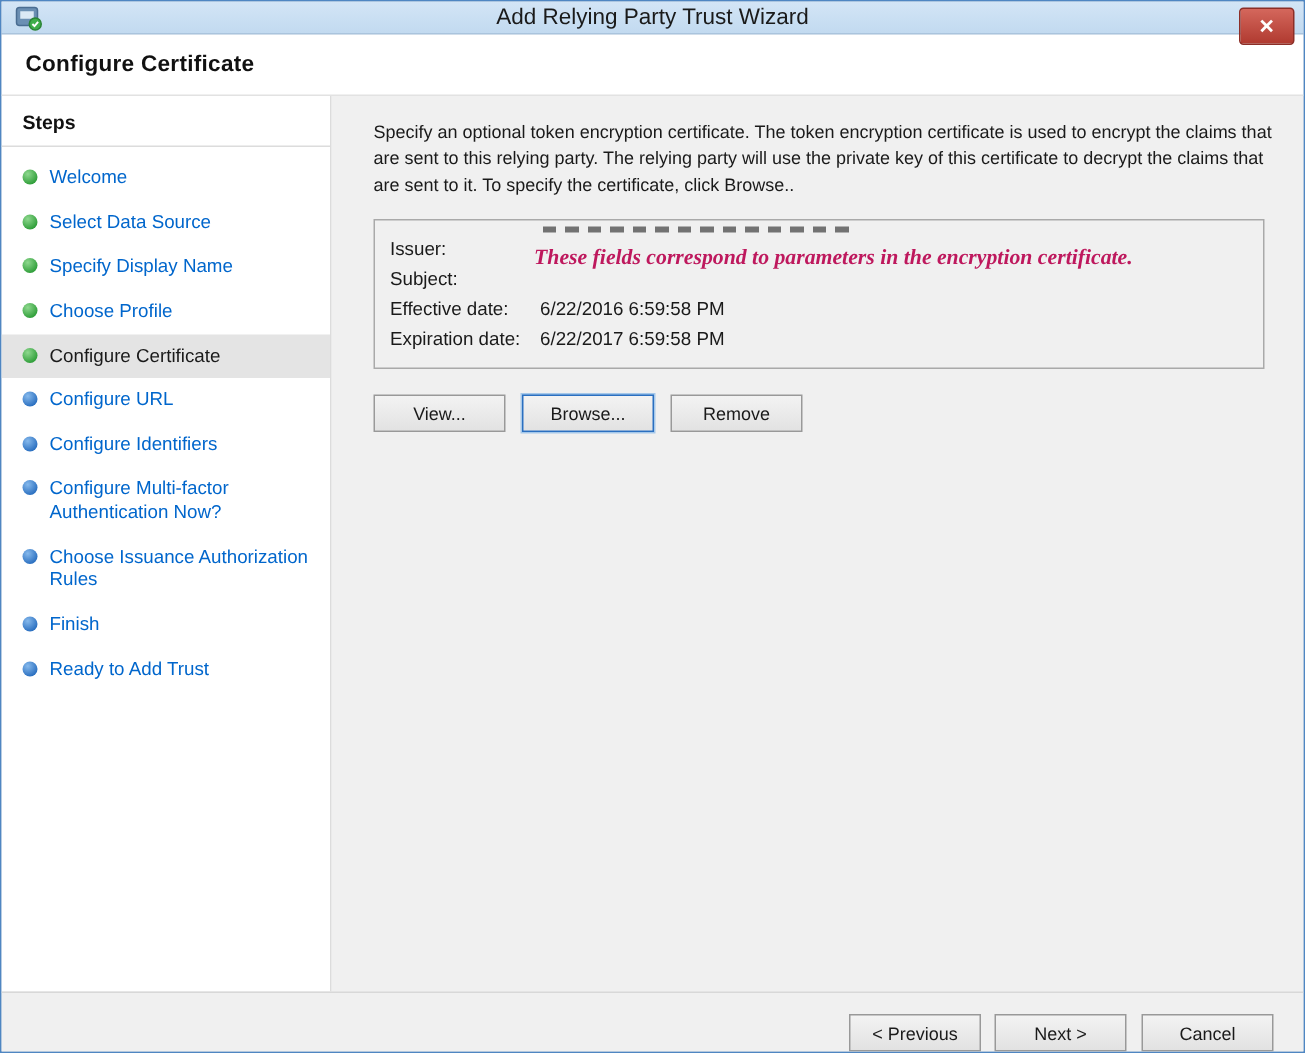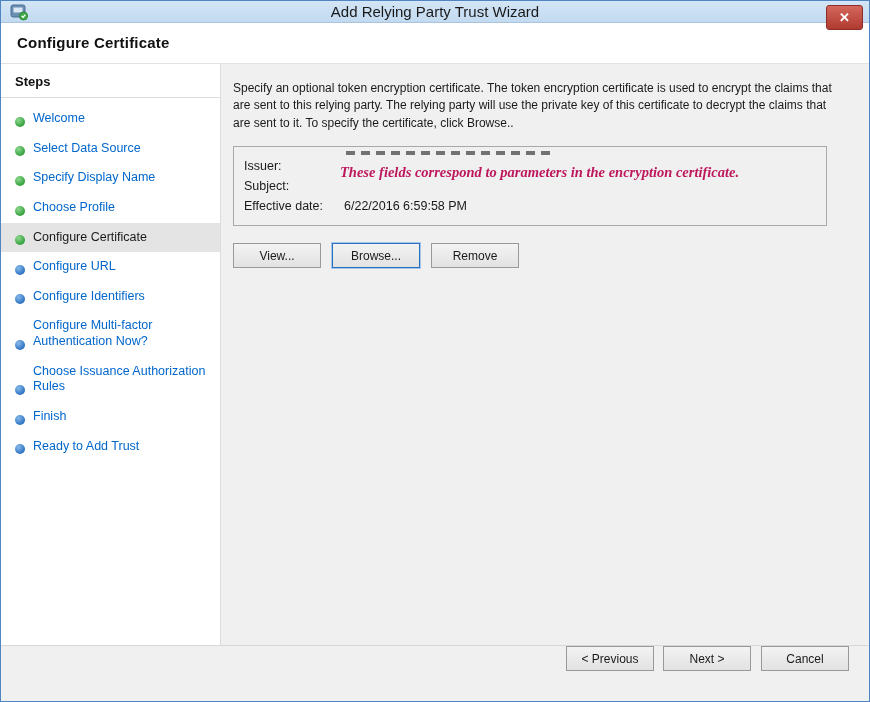--- a/index.html
+++ b/index.html
@@ -16,25 +16,25 @@
   .close-btn { position:absolute; right:6px; top:4px; width:37px; height:25px;
                background:linear-gradient(#d4675c,#b03a30); border:1px solid #8c2e27;
                border-radius:3px; color:#ffffff; font-size:13px; font-weight:bold;
                line-height:1; cursor:pointer; }
 
   
   .page-header { background:#ffffff; padding:11px 16px 12px; border-bottom:1px solid #e2e2e2; flex:0 0 auto; }
   .page-header h1 { font-size:15px; font-weight:bold; color:#111111; letter-spacing:.2px; }
 
   
-  .body { flex:1; display:flex; min-height:0; }
+  .body { flex:1; display:flex; min-height:0;gap:16px; }
   .sidebar { width:220px; background:#ffffff; border-right:1px solid #dcdcdc; flex:0 0 auto; overflow:hidden; }
   .steps-header { font-weight:bold; font-size:13px; color:#111; padding:10px 14px 8px; border-bottom:1px solid #dcdcdc; }
   .steps-list { list-style:none; padding:6px 0; }
-  .step { display:flex; align-items:flex-end; gap:8px; padding:7px 10px 7px 14px;
+  .step { display:flex; align-items:flex-start; gap:8px; padding:7px 10px 7px 14px;
           font-size:12.5px; color:#0066cc; cursor:pointer; line-height:1.25; }
   .step .dot { width:10px; height:10px; border-radius:50%; margin-top:2px; flex:0 0 auto; }
   .dot.done { background:radial-gradient(circle at 35% 30%, #8ed88e, #2f9e39 75%); }
   .dot.todo { background:radial-gradient(circle at 35% 30%, #86b9ec, #2a6fc0 75%); }
   .step.current { background:#e4e4e4; color:#1a1a1a; }
 
   .main { flex:1; padding:16px 20px 0 12px; background:#f0f0f0; overflow:hidden; }
   .description { font-size:12px; color:#1a1a1a; line-height:1.45; max-width:600px; }
 
   .cert-box { position:relative; margin-top:14px; width:594px; border:1px solid #a9a9a9;
@@ -46,22 +46,22 @@
                 font-family:"Liberation Serif", serif; font-style:italic; font-weight:600;
                 font-size:14.5px; color:#be185d; white-space:nowrap; }
   .remnant { position:absolute; top:4px; left:112px; width:208px; height:4px; opacity:.7;
              background:repeating-linear-gradient(90deg,#3c3c3c 0 9px, transparent 9px 15px); }
 
   .btn-row { margin-top:17px; display:flex; gap:11px; }
   .btn { min-width:88px; height:25px; font-size:12px; font-family:inherit; color:#1a1a1a;
          background:linear-gradient(#f3f3f3,#e2e2e2); border:1px solid #999999; cursor:pointer; }
   .btn.focused { border:1px solid #2a6fc0; box-shadow:0 0 0 1px #a5c8ea; }
 
-  .footer { flex:0 0 auto; height:56px; border-top:1px solid #d8d8d8; display:flex;
-            align-items:flex-start; justify-content:flex-end; gap:9px; padding-right:20px;
+  .footer { flex:0 0 auto; height:40px; border-top:1px solid #d8d8d8; display:flex;
+            align-items:flex-end; justify-content:flex-end; gap:9px; padding-right:20px;
             background:#f0f0f0; }
   .footer .cancel { margin-left:1px; }
 </style>
 </head>
 <body>
 
 <div class="window">
 
   <div class="titlebar">
     <span class="app-icon">
@@ -145,20 +145,24 @@
           <span class="cert-value"></span>
         </div>
         <div class="cert-row">
           <span class="cert-label">Subject:</span>
           <span class="cert-value"></span>
         </div>
         <div class="cert-row">
           <span class="cert-label">Effective date:</span>
           <span class="cert-value">6/22/2016 6:59:58 PM</span>
         </div>
+        <div class="cert-row">
+          <span class="cert-label">Expiration date:</span>
+          <span class="cert-value">6/22/2017 6:59:58 PM</span>
+        </div>
       </div>
 
       <div class="btn-row">
         <button class="btn">View...</button>
         <button class="btn focused">Browse...</button>
         <button class="btn">Remove</button>
       </div>
     </div>
 
   </div>

